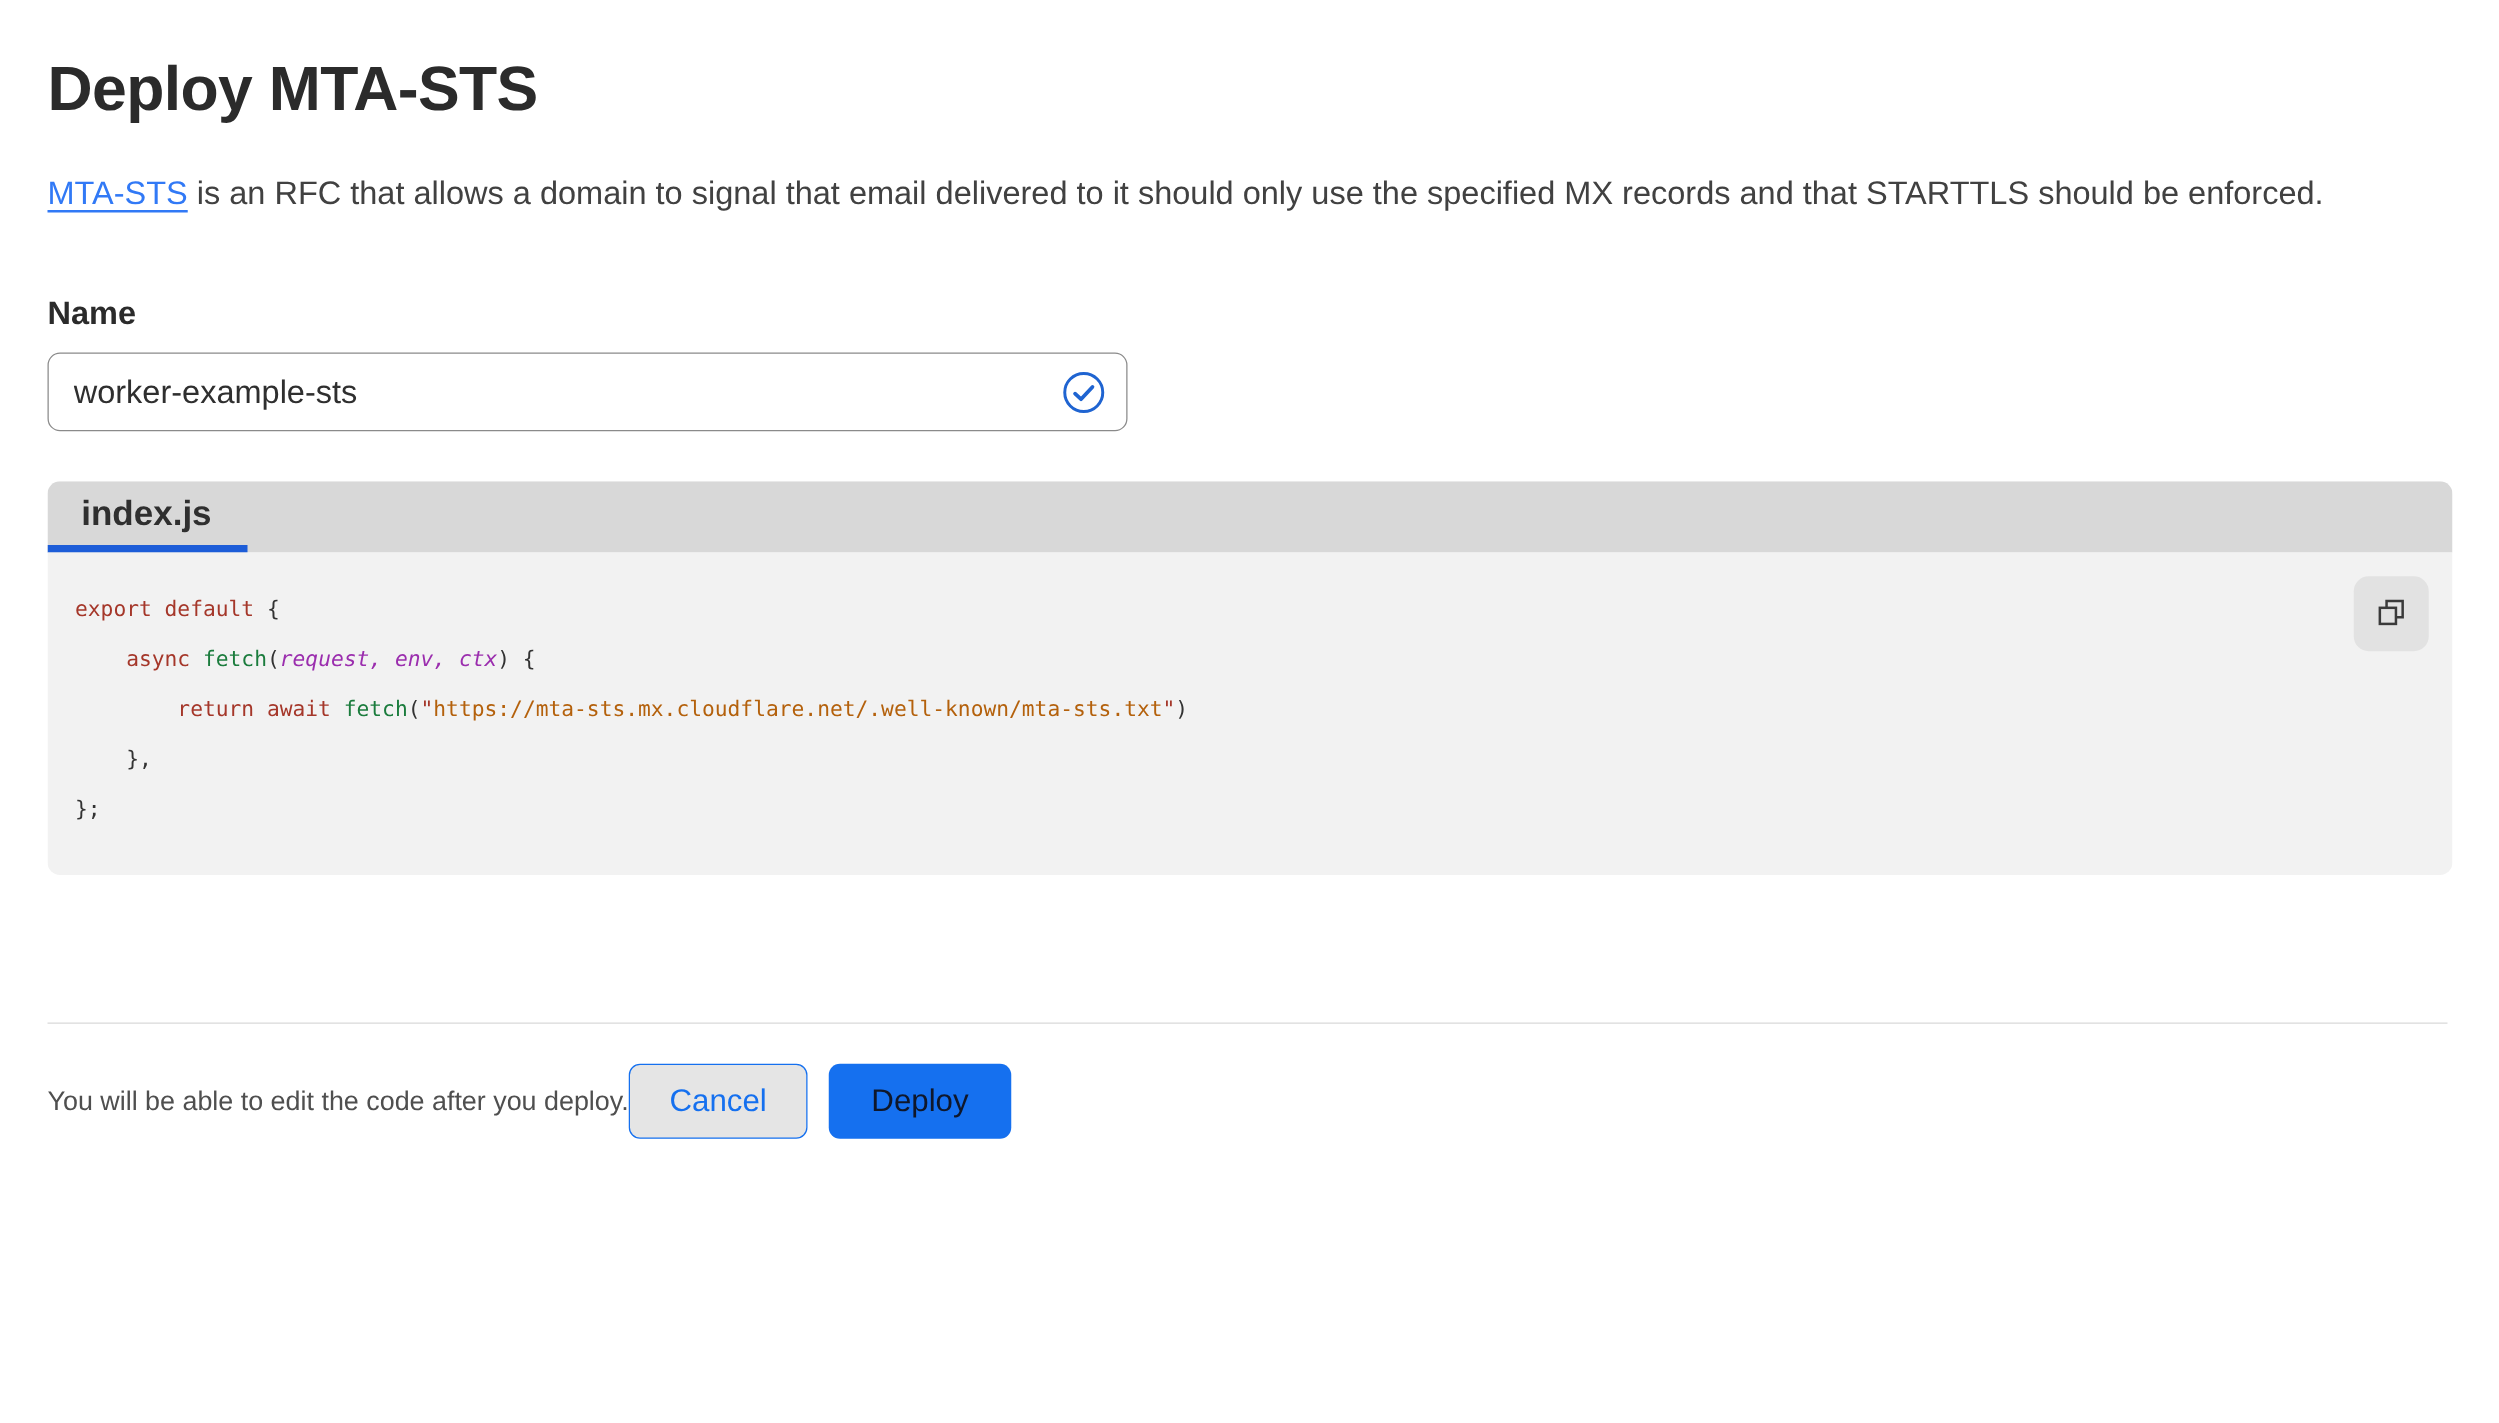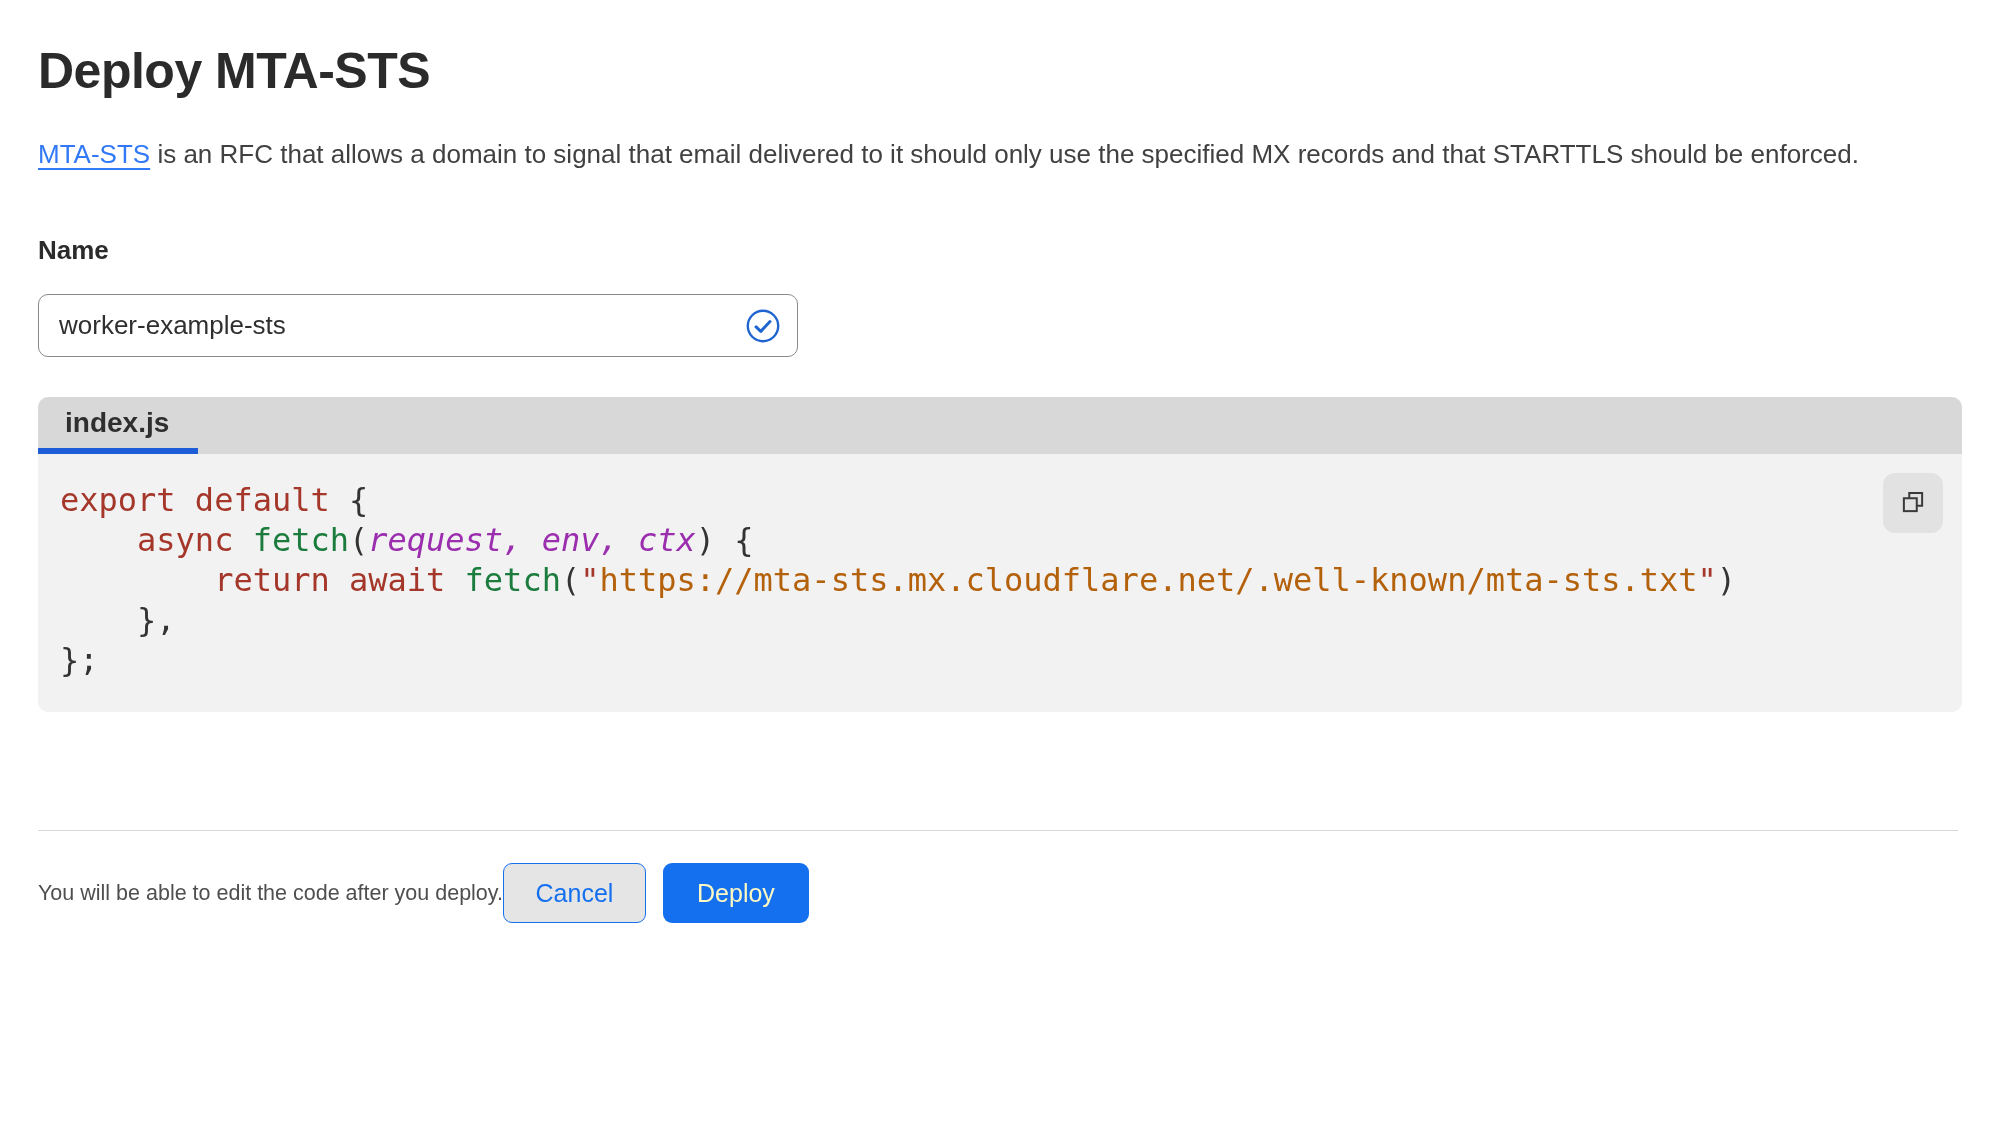--- a/index.html
+++ b/index.html
@@ -18,21 +18,21 @@
     max-width:1890px;font-weight:400;
   }
   .description a{
     color:var(--link);text-decoration:underline;text-underline-offset:5px;cursor:pointer;
   }
 
   .field-label{
     margin-top:57px;font-size:26px;font-weight:700;color:#2b2b2b;line-height:32px;
   }
   .input-wrap{
-    position:relative;margin-top:28px;width:760px;height:63px;box-sizing:border-box;
+    position:relative;margin-top:16px;width:864px;height:63px;box-sizing:border-box;
   }
   .text-input{
     width:100%;height:100%;box-sizing:border-box;
     border:1px solid #8a8a8a;border-radius:10px;
     font-family:"Liberation Sans", sans-serif;font-size:26px;color:#2f2f2f;
     padding:0 70px 0 20px;outline:none;background:#fff;
   }
   .input-valid-icon{
     position:absolute;right:16px;top:50%;transform:translateY(-50%);
     width:38px;height:38px;display:flex;align-items:center;justify-content:center;
@@ -50,21 +50,21 @@
   .tab{
     width:160px;box-sizing:border-box;display:flex;align-items:center;
     padding-left:27px;font-size:28px;font-weight:700;color:#2f2f2f;
     border-bottom:6px solid var(--tab-underline);cursor:pointer;
   }
   .code-area{
     position:relative;background:var(--code-bg);height:258px;box-sizing:border-box;
     padding:26px 0 0 22px;
   }
   .code-line{
-    font-family:"DejaVu Sans Mono", monospace;font-size:32px;line-height:40px;
+    font-family:"DejaVu Sans Mono", monospace;font-size:17px;line-height:40px;
     white-space:pre;color:var(--code-punct);
   }
   .tok-kw{color:var(--code-keyword);}
   .tok-fn{color:var(--code-function);}
   .tok-pm{color:var(--code-param);font-style:italic;}
   .tok-st{color:var(--code-string);}
   .tok-qt{color:var(--code-quote);}
   .tok-pn{color:var(--code-punct);}
   .copy-btn{
     position:absolute;top:19px;right:19px;width:60px;height:60px;border-radius:12px;
@@ -84,21 +84,21 @@
   .footer-actions{display:flex;align-items:center;gap:17px;}
   .btn{
     height:60px;border-radius:9px;font-family:"Liberation Sans", sans-serif;
     font-size:25px;display:flex;align-items:center;justify-content:center;
     cursor:pointer;box-sizing:border-box;
   }
   .btn-secondary{
     width:143px;background:#e5e5e5;border:1.5px solid var(--accent);color:var(--accent);
   }
   .btn-primary{
-    width:146px;background:var(--accent);border:none;color:#fef9c3;
+    width:146px;background:var(--accent);border:none;color:#0f172a;
   }
 </style>
 </head>
 <body>
 
 <div class="page">
 
   <h1 class="page-title">Deploy MTA-STS</h1>
 
   <p class="description"><a>MTA-STS</a><span> is an RFC that allows a domain to signal that email delivered to it should only use the specified MX records and that STARTTLS should be enforced.</span></p>

